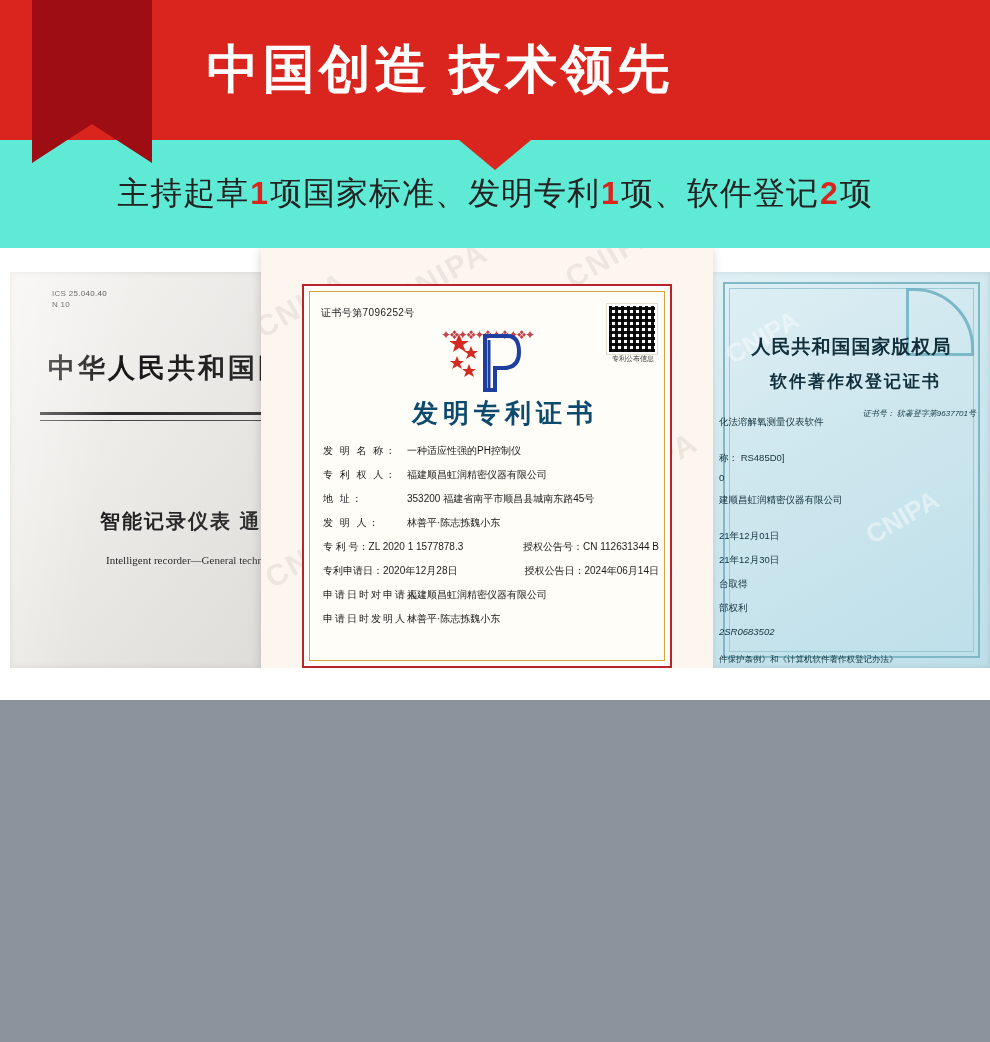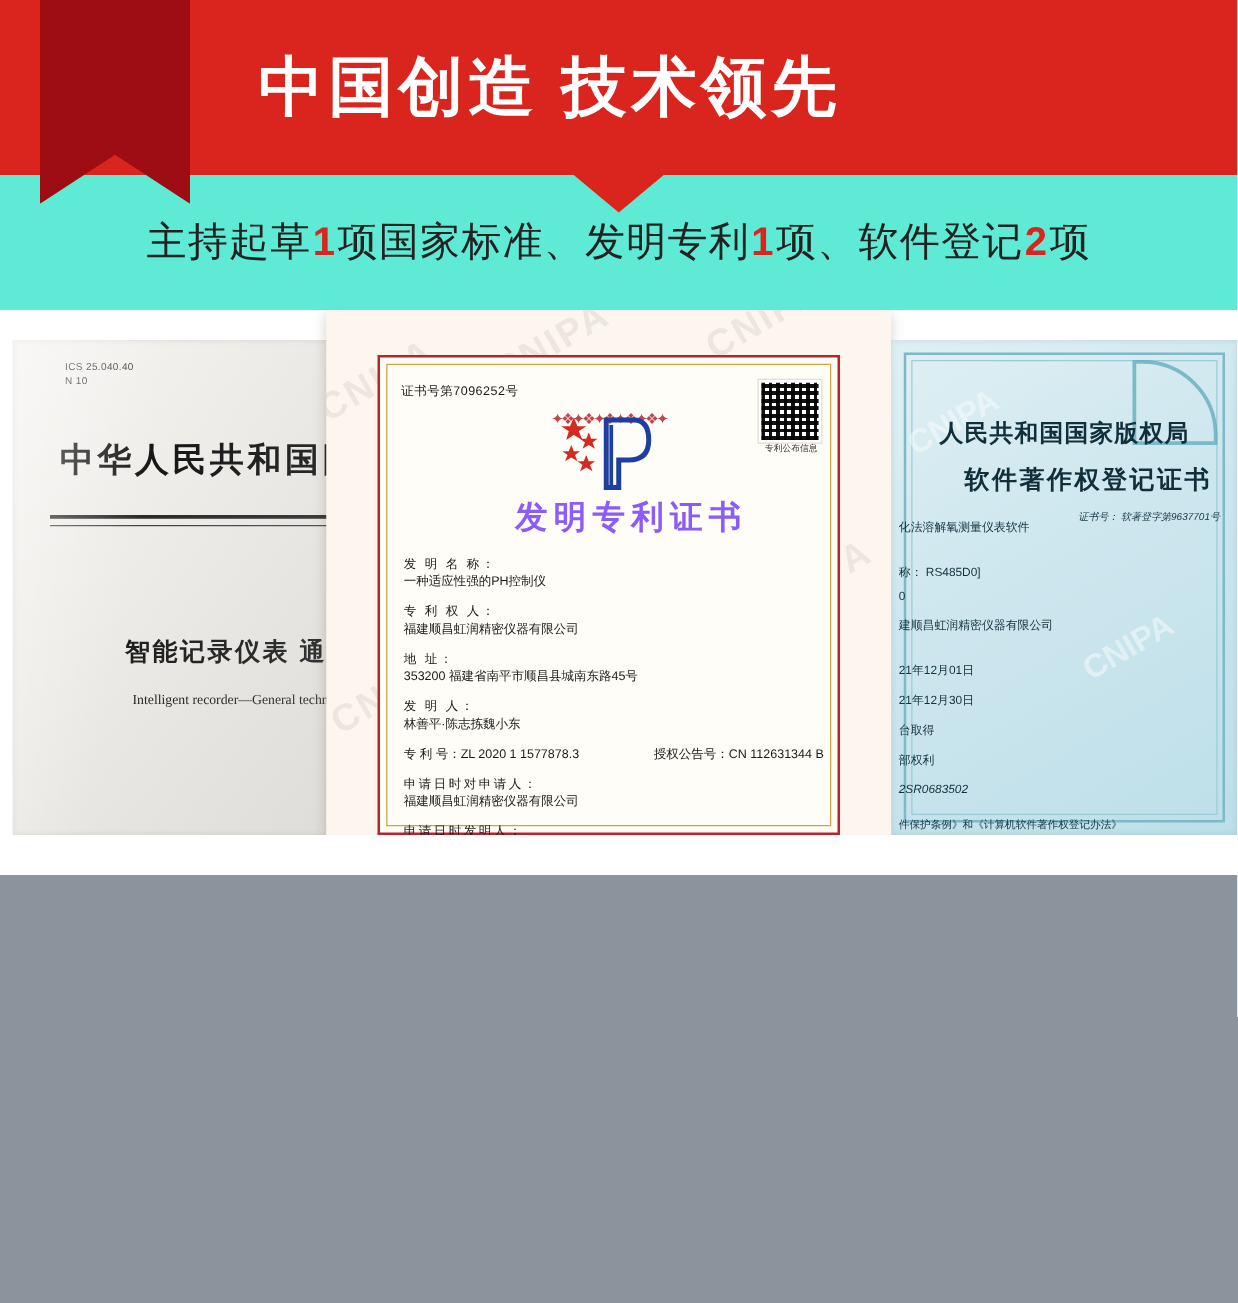--- a/index.html
+++ b/index.html
@@ -240,21 +240,21 @@
   }
   .cert-patent .title {
     position: absolute;
     left: 0;
     right: 0;
     top: 148px;
     text-align: center;
     font-size: 26px;
     font-weight: bold;
     letter-spacing: 5px;
-    color: #8b5cf6;
+    color: #0c4a6e;
     padding-left: 36px;
   }
   .cert-patent .qr {
     position: absolute;
     right: 56px;
     top: 56px;
     width: 46px;
     height: 46px;
     background:
       repeating-linear-gradient(90deg, #111 0 3px, #fff 3px 6px),
@@ -278,21 +278,20 @@
     top: 196px;
     right: 54px;
   }
   .cert-patent .row {
     display: flex;
     align-items: baseline;
     margin-bottom: 10px;
     font-size: 10px;
     color: #1a1a1a;
     white-space: nowrap;
-    flex-direction: column;
   }
   .cert-patent .row .lbl {
     width: 84px;
     flex: none;
     letter-spacing: 2px;
   }
   .cert-patent .row .val {
     flex: 1;
   }
   .cert-patent .row-split {
@@ -368,27 +367,27 @@
     font-weight: bold;
     letter-spacing: 1px;
     color: #102f3b;
     white-space: nowrap;
   }
   .cert-soft .head2 {
     position: absolute;
     left: 0;
     right: 0;
     top: 98px;
-    text-align: center;
-    font-size: 20px;
+    text-align: left;
+    font-size: 17px;
     font-weight: bold;
     letter-spacing: 2px;
     color: #102f3b;
     white-space: nowrap;
-    padding-left: 38px;
+    padding-left: 57px;
   }
   .cert-soft .regno {
     position: absolute;
     right: 14px;
     top: 136px;
     font-size: 8px;
     color: #123742;
     white-space: nowrap;
     font-style: italic;
   }
@@ -501,20 +500,30 @@
         <span class="half first">
           <span class="lbl">专 利 号：</span>
           <span class="val2">ZL 2020 1 1577878.3</span>
         </span>
         <span class="half">
           <span class="lbl2">授权公告号：</span>
           <span class="val2">CN 112631344 B</span>
         </span>
       </div>
 
+      <div class="row-split">
+        <span class="half first">
+          <span class="lbl">专利申请日：</span>
+          <span class="val2">2020年12月28日</span>
+        </span>
+        <span class="half">
+          <span class="lbl2">授权公告日：</span>
+          <span class="val2">2024年06月14日</span>
+        </span>
+      </div>
 
       <div class="row">
         <span class="lbl">申请日时对申请人：</span>
         <span class="val">福建顺昌虹润精密仪器有限公司</span>
       </div>
       <div class="row">
         <span class="lbl">申请日时发明人：</span>
         <span class="val">林善平·陈志拣魏小东</span>
       </div>
     </div>

